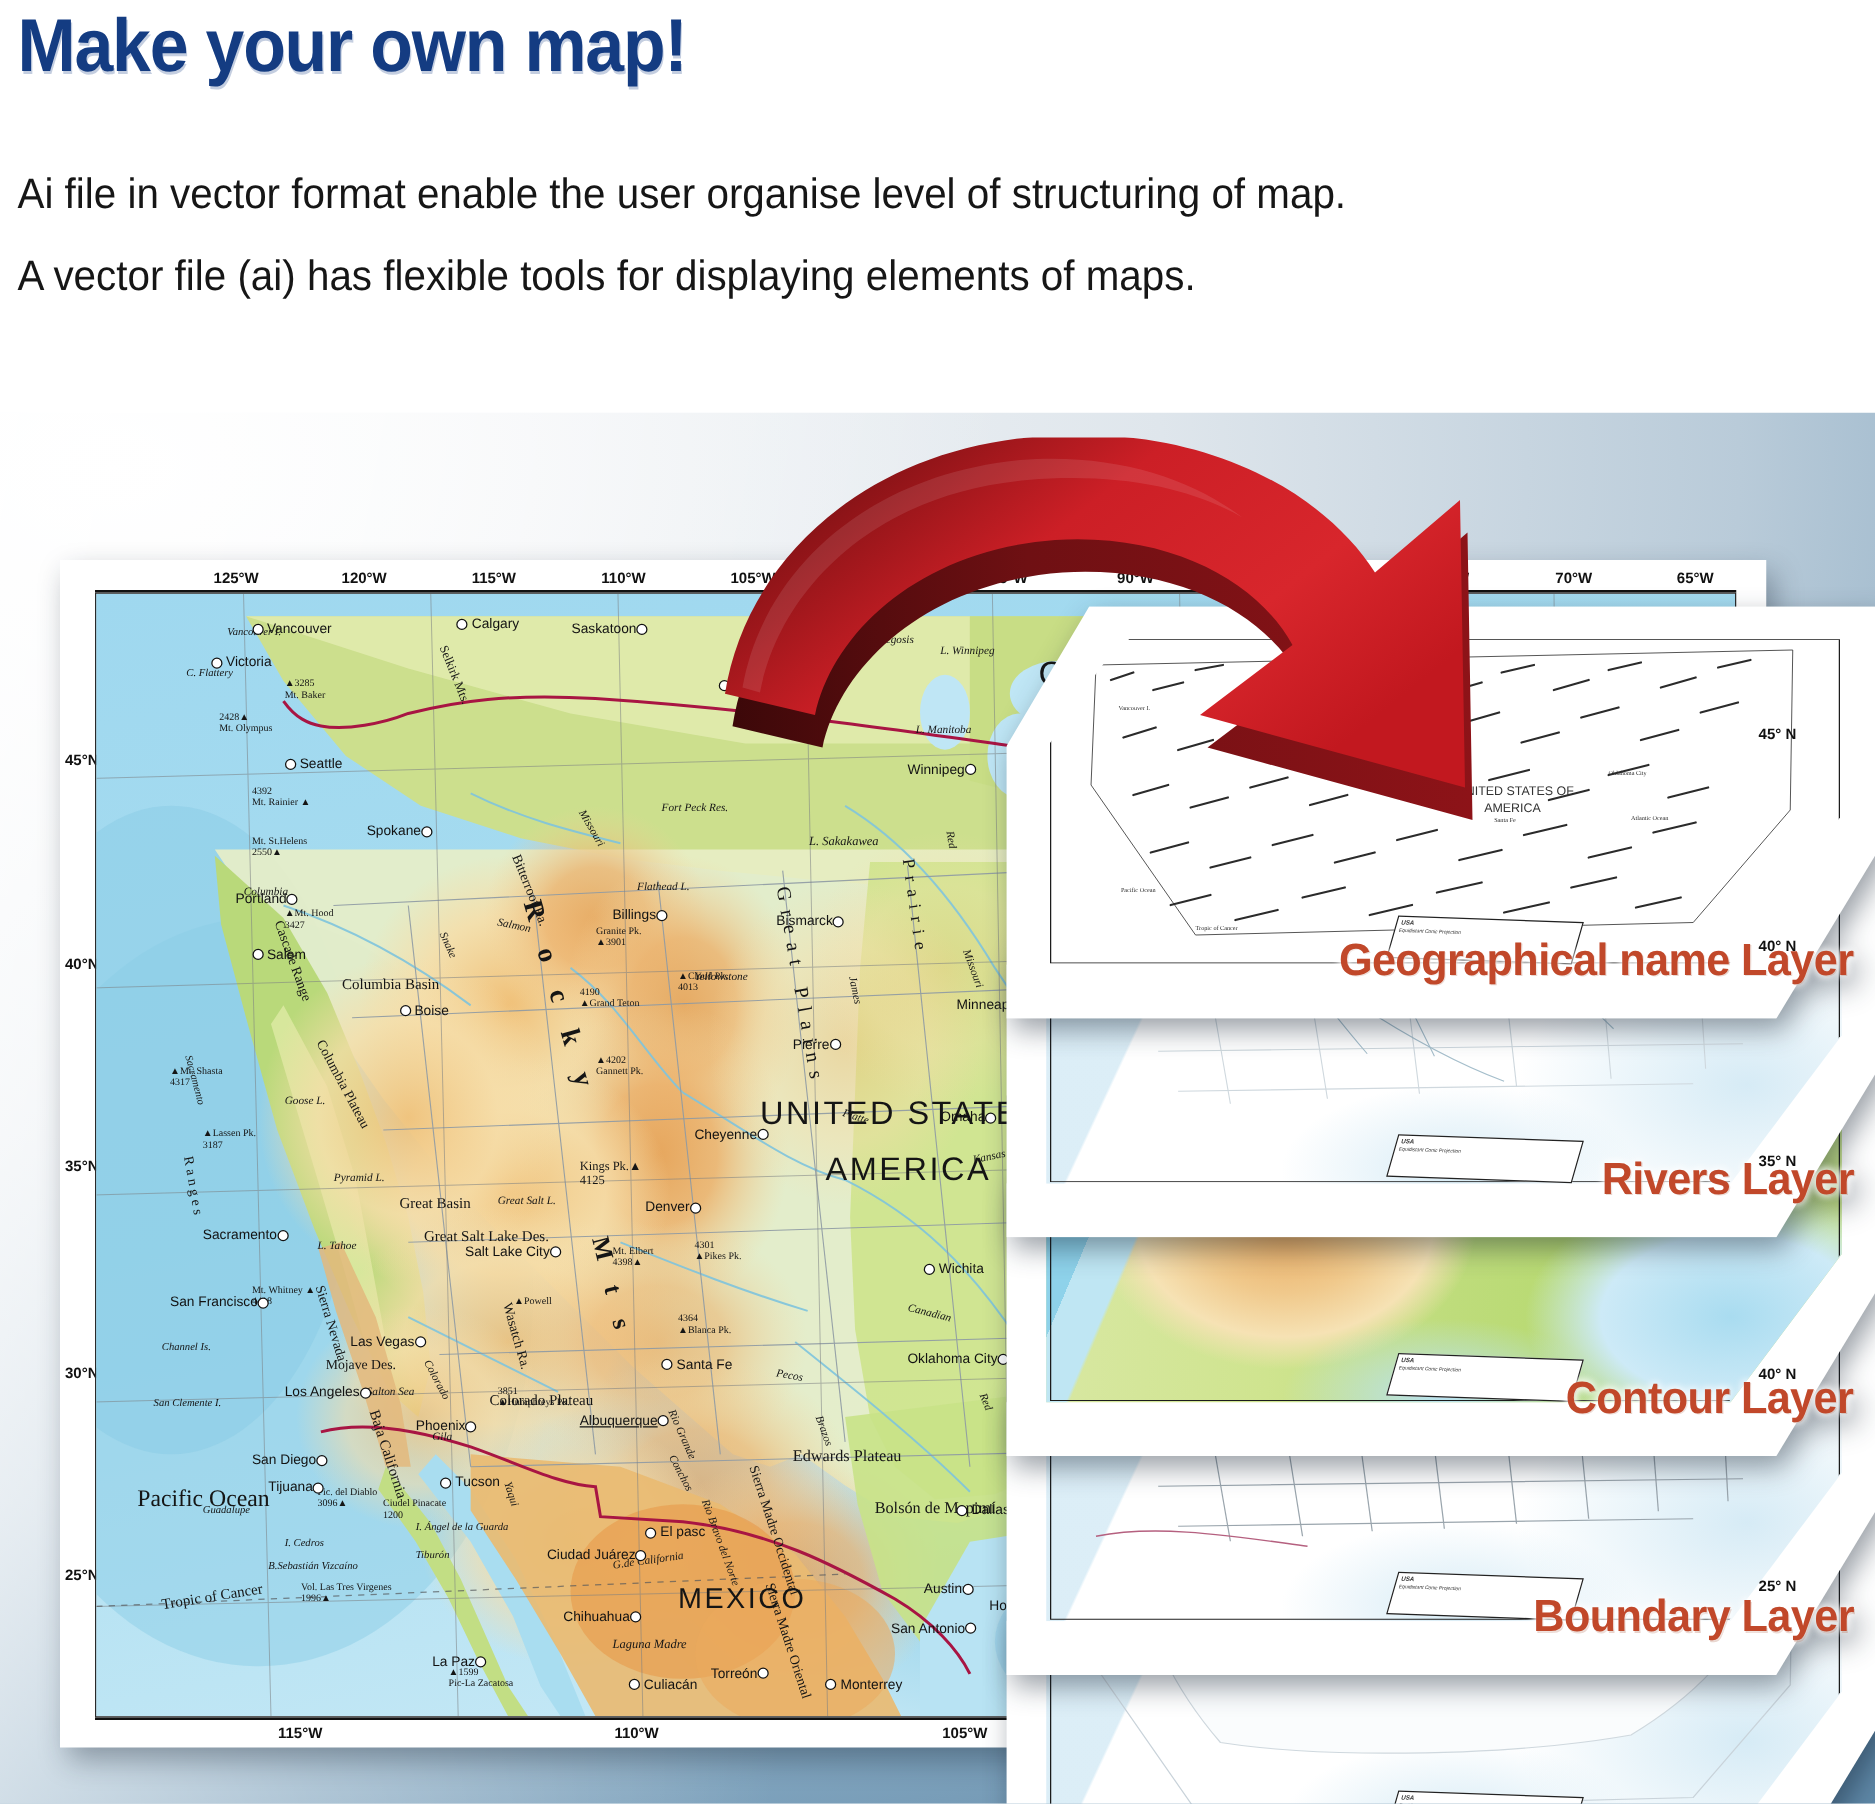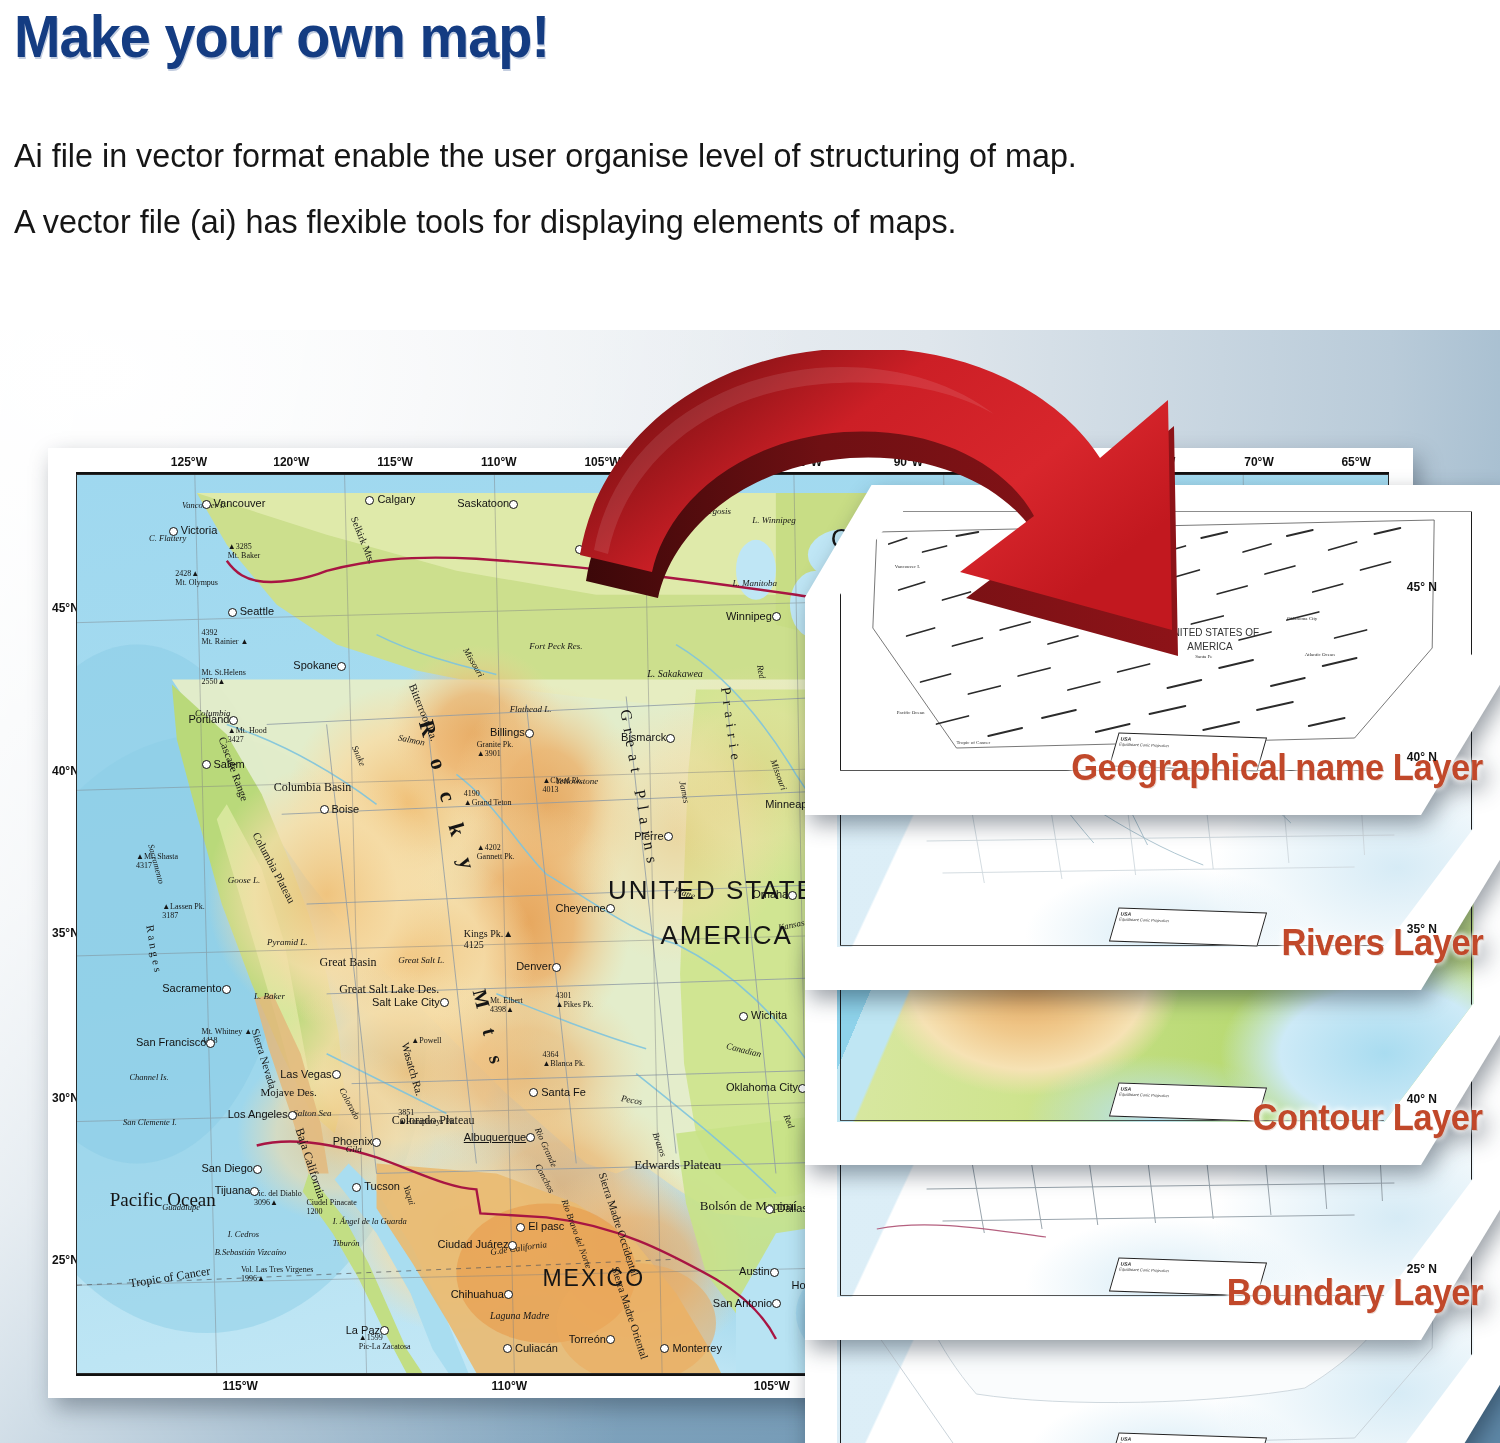--- a/index.html
+++ b/index.html
@@ -394,21 +394,21 @@
       <div class="mlabel ital" style="left:51.5%;top:4.5%;font-size:9px;">L. Winnipeg</div>
       <div class="mlabel ital" style="left:50%;top:11.5%;font-size:9px;">L. Manitoba</div>
       <div class="mlabel ital" style="left:56.5%;top:16.5%;font-size:9px;">L. of the Woods</div>
       <div class="mlabel ital" style="left:43.5%;top:21.5%;font-size:10px;">L. Sakakawea</div>
       <div class="mlabel ital" style="left:34.5%;top:18.5%;font-size:9px;">Fort Peck Res.</div>
       <div class="mlabel ital" style="left:33%;top:25.5%;font-size:9px;">Flathead L.</div>
       <div class="mlabel ital" style="left:36.5%;top:33.5%;font-size:9px;">Yellowstone</div>
       <div class="mlabel ital" style="left:11.5%;top:44.5%;font-size:9px;">Goose L.</div>
       <div class="mlabel ital" style="left:14.5%;top:51.5%;font-size:9px;text-align:right;">Pyramid L.</div>
       <div class="mlabel ital" style="left:24.5%;top:53.5%;font-size:9px;">Great Salt L.</div>
-      <div class="mlabel ital" style="left:13.5%;top:57.5%;font-size:9px;">L. Baker</div>
+      <div class="mlabel ital" style="left:13.5%;top:57.5%;font-size:9px;">L. Tahoe</div>
       <div class="mlabel ital" style="left:16.5%;top:70.5%;font-size:9px;">Salton Sea</div>
       <div class="mlabel ital" style="left:31.5%;top:85.5%;font-size:9px;transform:rotate(-8deg);">G.de California</div>
       <div class="mlabel ital" style="left:6%;top:41%;font-size:8.5px;transform:rotate(75deg);transform-origin:left top;">Sacramento</div>
       <div class="mlabel ital" style="left:20.5%;top:68%;font-size:9px;transform:rotate(62deg);transform-origin:left top;">Colorado</div>
       <div class="mlabel ital" style="left:20.5%;top:74.5%;font-size:9px;">Gila</div>
       <div class="mlabel ital" style="left:9%;top:26%;font-size:9px;">Columbia</div>
       <div class="mlabel ital" style="left:21.5%;top:30%;font-size:9px;transform:rotate(66deg);transform-origin:left top;">Snake</div>
       <div class="mlabel ital" style="left:24.5%;top:29%;font-size:9px;transform:rotate(12deg);">Salmon</div>
       <div class="mlabel ital" style="left:30%;top:19%;font-size:9px;transform:rotate(60deg);transform-origin:left top;">Missouri</div>
       <div class="mlabel ital" style="left:46.5%;top:34%;font-size:9px;transform:rotate(78deg);transform-origin:left top;">James</div>

